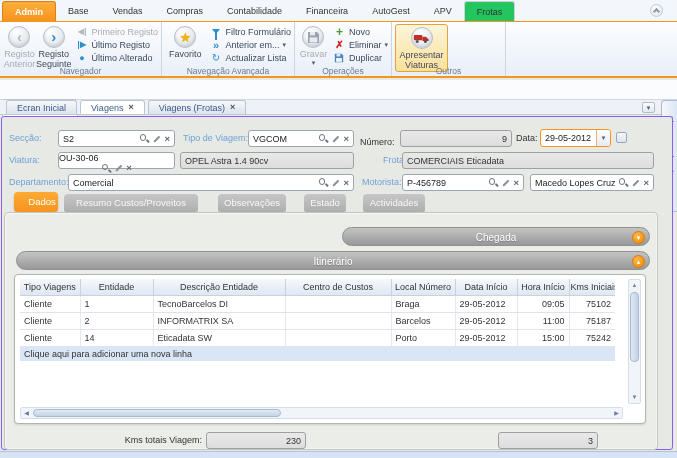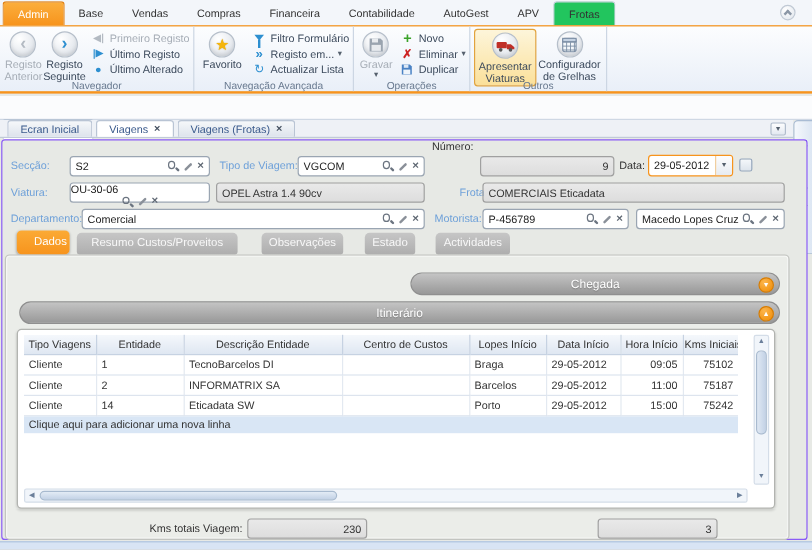--- a/index.html
+++ b/index.html
@@ -4,21 +4,21 @@
 <style>
   html,body{margin:0;padding:0;background:#cfd6df;}
   *{box-sizing:border-box;}
   .app{position:relative;width:677px;height:458px;background:#e7e9e5;
        font-family:"Liberation Sans",sans-serif;font-size:9px;color:#333;overflow:hidden;}
 
   
   .rtabs{position:absolute;top:0;left:0;right:0;height:21px;background:#f3f6fa;
          display:flex;align-items:flex-end;padding-left:2px;}
   .rtab{height:20px;line-height:20px;padding:0 12px;color:#333;cursor:pointer;white-space:nowrap;}
-  .rtab-admin{background:linear-gradient(#fbae3c,#f7941d);color:#fff;font-weight:normal;
+  .rtab-admin{background:linear-gradient(#fbae3c,#f7941d);color:#fff;font-weight:bold;
               border-radius:3px 3px 0 0;border:1px solid #e07f10;border-bottom:none;}
   .rtab-active{background:#22c55e;border:1px solid #c9d2de;border-bottom:none;border-radius:3px 3px 0 0;}
   .collapse-btn{position:absolute;top:4px;right:14px;width:13px;height:13px;border-radius:50%;
         background:radial-gradient(circle at 35% 30%,#fff,#dfe5ec);border:1px solid #c0c9d4;
         display:flex;align-items:center;justify-content:center;cursor:pointer;}
   .chev-up{width:5px;height:5px;border-left:2px solid #8b97a6;border-top:2px solid #8b97a6;
         transform:rotate(45deg);margin-top:2px;}
   .rbody{position:absolute;top:21px;left:0;right:0;height:57px;
          background:linear-gradient(#fcfdfe,#e9eff8);
          border-top:1px solid #f7941d;border-bottom:2px solid #f7941d;
@@ -161,22 +161,22 @@
 </head>
 <body>
 
 <div class="app">
 
   <div class="rtabs">
     <div class="rtab rtab-admin">Admin</div>
     <div class="rtab">Base</div>
     <div class="rtab">Vendas</div>
     <div class="rtab">Compras</div>
+    <div class="rtab">Contabilidade</div>
     <div class="rtab">Financeira</div>
-    <div class="rtab">Contabilidade</div>
     <div class="rtab">AutoGest</div>
     <div class="rtab">APV</div>
     <div class="rtab rtab-active">Frotas</div>
     <div class="collapse-btn">
       <span class="chev-up"></span>
     </div>
   </div>
 
   <div class="rbody">
 
@@ -227,21 +227,21 @@
         <div class="sbtn">
           <span class="sicon">
               <span class="funnel"></span>
             </span>
           <span>Filtro Formulário</span>
         </div>
         <div class="sbtn">
           <span class="sicon">
               <span class="ic-chev2">»</span>
             </span>
-          <span>Registo em...</span>
+          <span>Anterior em...</span>
           <span class="dd">▾</span>
         </div>
         <div class="sbtn">
           <span class="sicon">
               <span class="ic-refresh">↻</span>
             </span>
           <span>Actualizar Lista</span>
         </div>
       </div>
       <div class="glabel">Navegação Avançada</div>
@@ -292,30 +292,20 @@
         <span class="circ">
           <svg width="17" height="11" viewBox="0 0 20 12">
             <rect x="1" y="2" width="10" height="6" rx="1" fill="#c03028"></rect>
             <path d="M11 4h4l3.4 3v2h-7.4z" fill="#c03028"></path>
             <circle cx="5" cy="9.6" r="1.8" fill="#555"></circle>
             <circle cx="14.6" cy="9.6" r="1.8" fill="#555"></circle>
           </svg>
         </span>
         <span class="blbl">Apresentar Viaturas</span>
       </div>
-      <div class="bigbtn" style="width:56px;">
-        <span class="circ">
-          <svg width="13" height="13" viewBox="0 0 14 14">
-            <rect x="1" y="1" width="12" height="12" rx="2" fill="#f4f7fa" stroke="#7b8da4"></rect>
-            <path d="M1 4.5h12 M1 8h12 M1 11.5h12 M4.5 4.5v8.5 M8 4.5v8.5 M11.5 4.5v8.5" stroke="#7b8da4" stroke-width="0.8" fill="none"></path>
-            <rect x="1" y="1" width="12" height="3" fill="#c5d2e2" stroke="#7b8da4"></rect>
-          </svg>
-        </span>
-        <span class="blbl">Configurador de Grelhas</span>
-      </div>
       <div class="glabel">Outros</div>
     </div>
     <div style="flex:1;"></div>
   </div>
 
   <div class="topstrip">
     <div class="witab">Web Interface</div>
   </div>
 
   <div class="doctabs">
@@ -352,21 +342,21 @@
     </div>
     <span class="lbl" style="left:181px;top:16px;">Tipo de Viagem:</span>
     <div class="fld" style="left:246px;top:13px;width:106px;">
       <input value="VGCOM" style="">
       <span class="fi">
         <span class="mag"></span>
         <span class="pen"></span>
         <span class="clr">×</span>
       </span>
     </div>
-    <span class="lbld" style="left:358px;top:0;">Número:</span>
+    <span class="lbld" style="left:358px;top:20px;">Número:</span>
     <div class="ro num" style="left:398px;top:13px;width:112px;">
       <span>9</span>
     </div>
     <span class="lbld" style="left:514px;top:16px;">Data:</span>
     <div class="datefld" style="left:538px;top:12px;width:71px;">
       <input value="29-05-2012" style="">
       <span class="datebtn">
         <span>▼</span>
       </span>
     </div>
@@ -445,21 +435,21 @@
             <col style="width:62px">
             <col style="width:52px">
             <col style="width:46px">
         </colgroup>
         <thead>
           <tr>
             <th>Tipo Viagens</th>
             <th>Entidade</th>
             <th>Descrição Entidade</th>
             <th>Centro de Custos</th>
-            <th>Lopes Início</th>
+            <th>Local Número</th>
             <th>Data Início</th>
             <th>Hora Início</th>
             <th>Kms Iniciais</th>
           </tr>
         </thead>
         <tbody>
           <tr>
             <td>Cliente</td>
             <td>1</td>
             <td>TecnoBarcelos DI</td>

